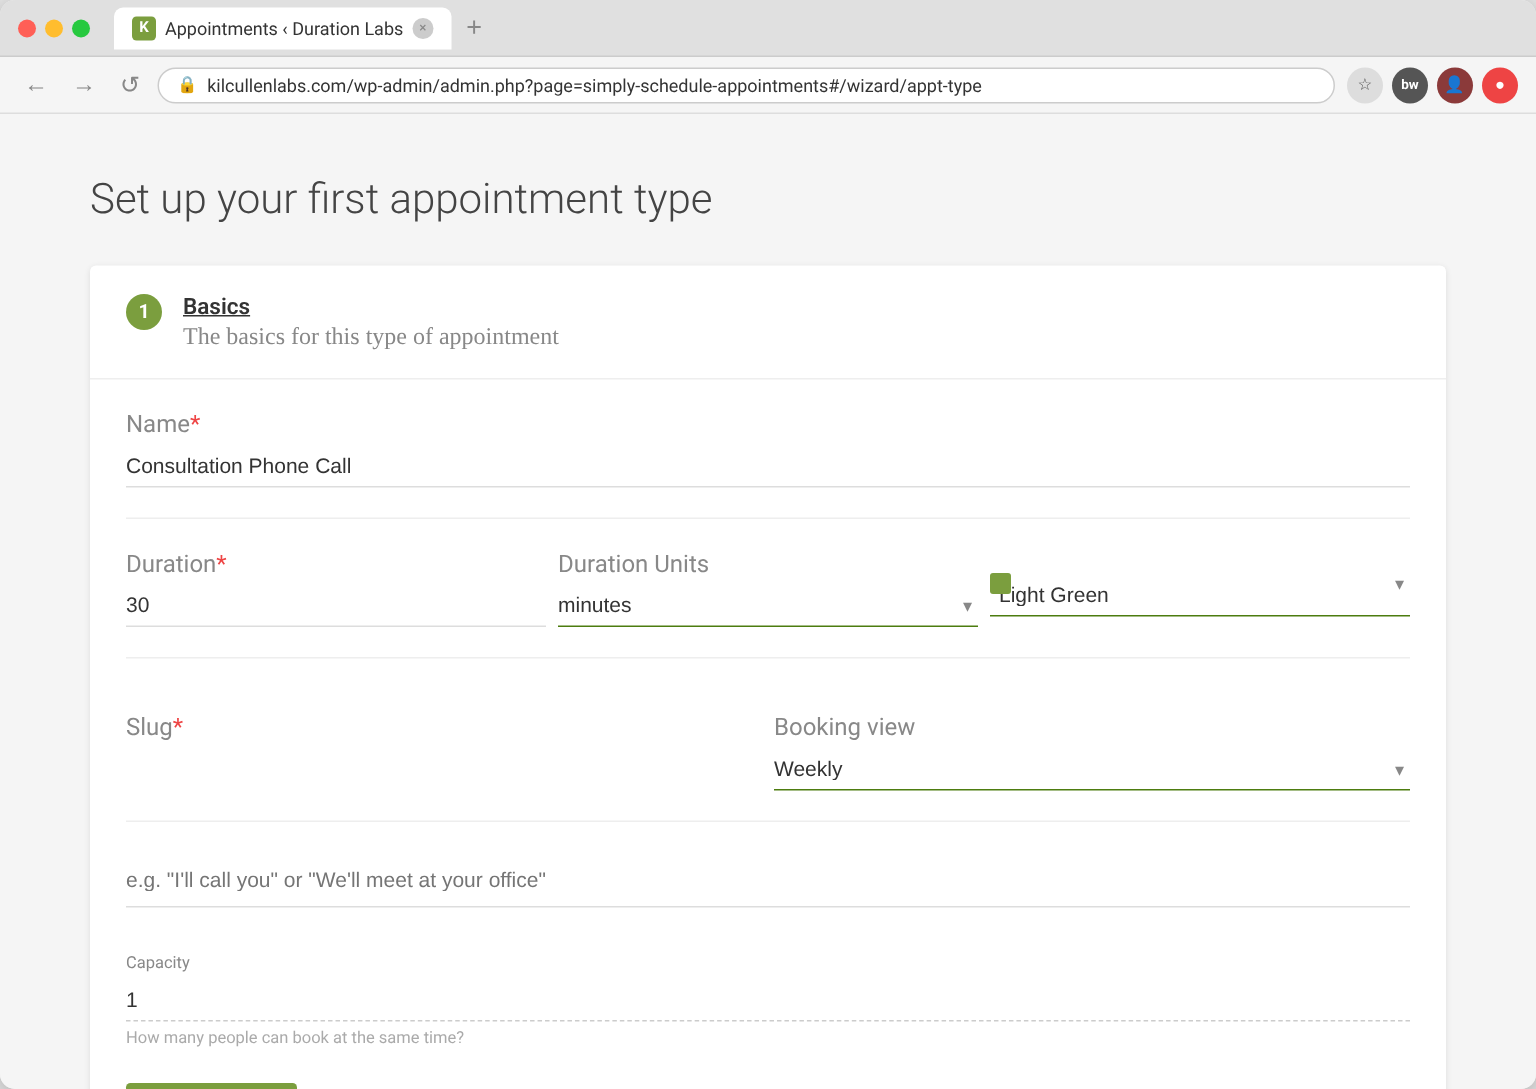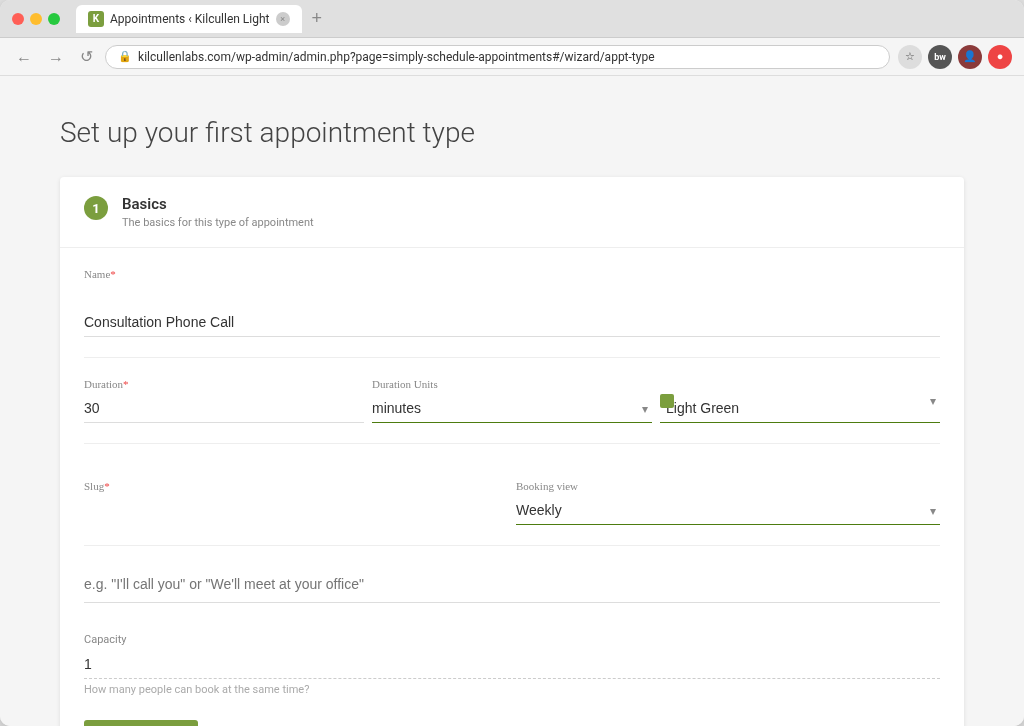--- a/index.html
+++ b/index.html
@@ -210,25 +210,27 @@
       font-weight: bold;
       flex-shrink: 0;
       margin-top: 1px;
     }
 
     .card-header-text h2 {
       font-size: 15px;
       font-weight: 600;
       color: #333;
       margin-bottom: 3px;
+      text-decoration: underline;
     }
 
     .card-header-text p {
-      font-size: 11px;
-      color: #888;
+      font-size: 16px;
+      color: #888;
+      font-family: Liberation Serif, serif;
     }
 
     .card-body {
       padding: 20px 24px;
     }
 
     .form-row {
       margin-bottom: 20px;
     }
 
@@ -236,24 +238,23 @@
       display: grid;
       gap: 8px;
       margin-bottom: 20px;
     }
 
     .grid-3 { grid-template-columns: 1fr 1fr 1fr; }
     .grid-2 { grid-template-columns: 1fr 1fr; margin-top: 36px; }
 
     .form-field label {
       display: block;
-      font-size: 11px;
+      font-size: 16px;
       color: #888;
       margin-bottom: 4px;
-      font-family: Liberation Serif, serif;
     }
 
     .required-mark { color: #e44; }
 
     .form-field input[type="text"],
     .form-field input[type="number"] {
       width: 100%;
       border: none;
       border-bottom: 1px solid #ddd;
       padding: 6px 0;
@@ -363,38 +364,37 @@
 
     .full-width-name {
       width: 100%;
       border: none;
       border-bottom: 1px solid #ddd;
       padding: 6px 0;
       font-size: 14px;
       color: #333;
       outline: none;
       background: transparent;
-      margin-top: 24px;
     }
   </style>
 </head>
 <body>
 
 <div class="browser-window">
 
   <div class="browser-titlebar">
     <div class="traffic-lights">
       <div class="traffic-light tl-red"></div>
       <div class="traffic-light tl-yellow"></div>
       <div class="traffic-light tl-green"></div>
     </div>
     <div class="tab-bar">
       <div class="tab">
         <div class="tab-k">K</div>
-        <span>Appointments ‹ Kilcullen Light</span>
+        <span>Appointments ‹ Duration Labs</span>
         <div class="tab-close">×</div>
       </div>
       <button class="tab-new">+</button>
     </div>
   </div>
 
   <div class="browser-toolbar">
     <button class="nav-btn">←</button>
     <button class="nav-btn">→</button>
     <button class="nav-btn">↺</button>

